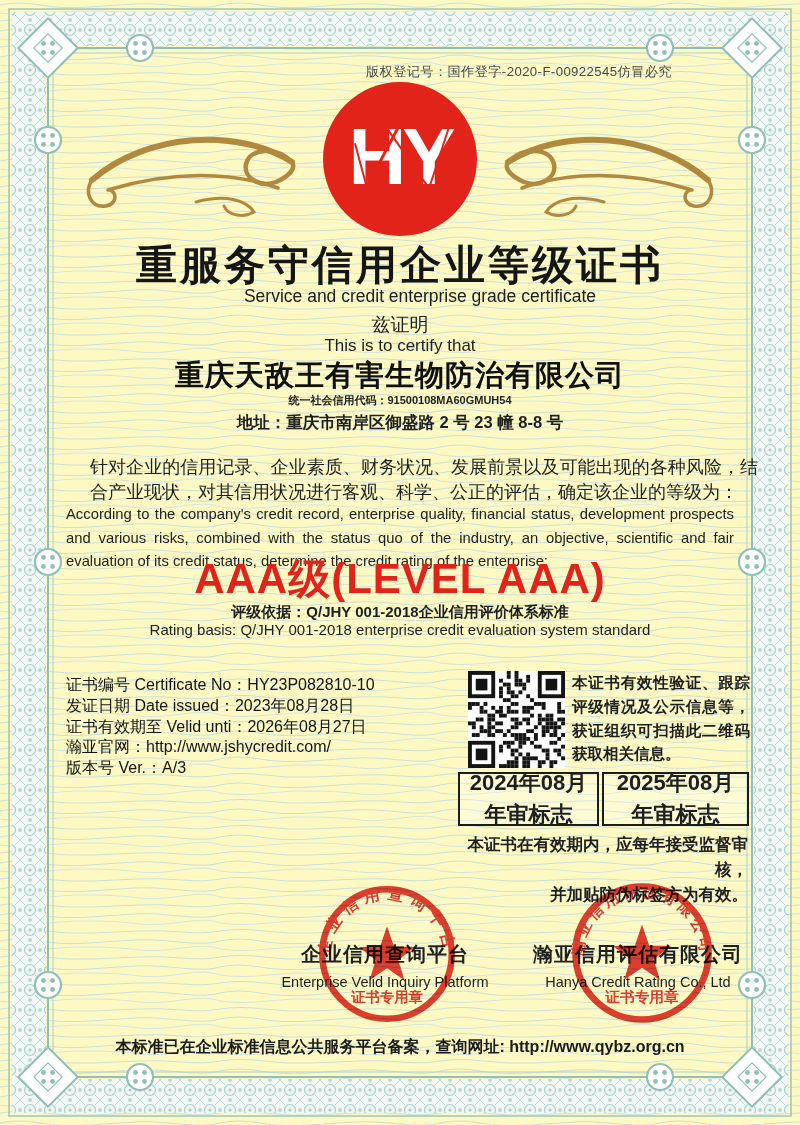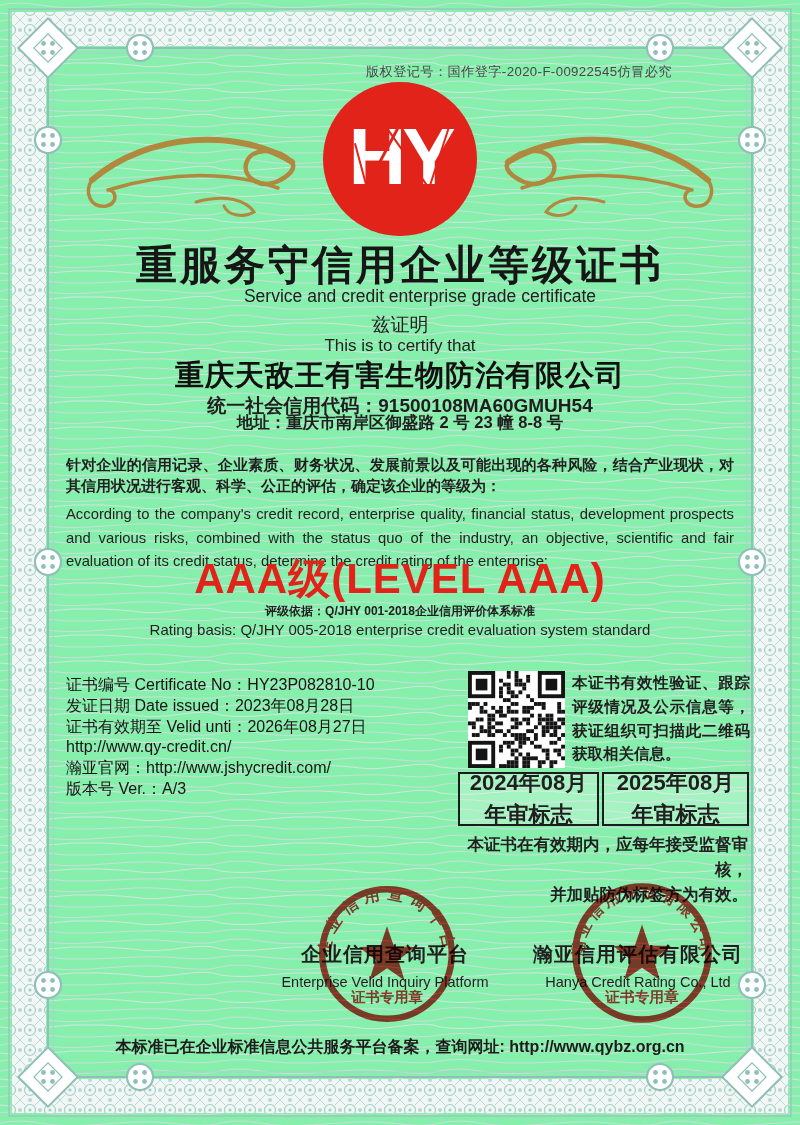--- a/index.html
+++ b/index.html
@@ -1,17 +1,17 @@
 <!DOCTYPE html>
 <html><head>
 <meta charset="utf-8">
 <style>
   html,body{margin:0;padding:0;background:#ffffff;}
   #cert{
-    position:relative;width:800px;height:1125px;overflow:hidden;background:#86efac;
+    position:relative;width:800px;height:1125px;overflow:hidden;background:#fef9c3;
     font-family:"Liberation Sans","DejaVu Sans",sans-serif;color:#1f1f1f;
   }
   .layer{position:absolute;inset:0;pointer-events:none;}
   .abs{position:absolute;}
   .ctr{left:0;right:0;text-align:center;}
   
   .copyright{left:366px;top:63px;font-size:13.2px;color:#474747;letter-spacing:.4px;}
   .logo{left:323px;top:82px;width:154px;height:154px;border-radius:50%;background:#e2231a;
         overflow:hidden;display:flex;align-items:center;justify-content:center;}
   .logo-text{color:#ffffff;font-size:80px;font-weight:800;letter-spacing:-4px;line-height:1;
@@ -22,28 +22,28 @@
   .c3{width:2px;height:90px;left:112px;top:40px;transform:rotate(18deg);}
   .c4{width:2px;height:70px;left:40px;top:60px;transform:rotate(-15deg);}
   .flourish{width:250px;height:100px;}
   .fl-left{left:78px;top:118px;}
   .fl-right{left:472px;top:118px;transform:scaleX(-1);}
   .title-zh{top:238px;font-size:41px;font-weight:700;letter-spacing:3px;color:#161616;}
   .title-en{top:286px;font-size:17.5px;font-weight:500;color:#202020;padding-left:40px;}
   .certify-zh{top:312px;font-size:19px;color:#1c1c1c;}
   .certify-en{top:336px;font-size:17px;}
   .company{top:356px;font-size:29px;font-weight:700;letter-spacing:1px;color:#111;}
-  .credit-code{top:393px;font-size:19px;font-weight:600;}
+  .credit-code{top:393px;font-size:11px;font-weight:600;}
   .address{top:412px;font-size:16.5px;font-weight:600;text-align:center;}
   
   .para{left:66px;width:668px;}
-  .para-zh{top:455px;font-size:15px;font-weight:700;line-height:1.38;text-align:justify;}
+  .para-zh{top:455px;font-size:18px;font-weight:400;line-height:1.38;text-align:justify;margin-left:24px;}
   .para-en{top:503px;font-size:14.8px;line-height:1.6;text-align:justify;color:#222;}
   .grade{top:551px;font-size:42px;font-weight:800;color:#e2231a;letter-spacing:1px;}
-  .basis-zh{top:603px;font-size:12px;font-weight:600;}
+  .basis-zh{top:603px;font-size:15px;font-weight:600;}
   .basis-en{top:621px;font-size:15px;}
   
   .details{left:66px;top:675px;width:400px;font-size:16px;line-height:20.8px;font-weight:400;color:#151515;}
   .qr{left:468px;top:671px;width:97px;height:97px;}
   .qr-note{left:572px;top:671px;width:178px;font-size:15.5px;line-height:23.8px;font-weight:600;text-align:justify;}
   .audit-box{top:772px;height:50px;border:2.5px solid #1c1c1c;display:flex;flex-direction:column;
              align-items:center;justify-content:center;font-size:22px;font-weight:600;line-height:1.45;background:rgba(255,255,255,.25);}
   .ab1{left:458px;width:137px;}
   .ab2{left:602px;width:143px;}
   .audit-note{left:438px;top:832px;width:310px;font-size:16.5px;font-weight:700;line-height:1.52;text-align:right;}
@@ -161,27 +161,26 @@
   <div class="abs ctr certify-zh">兹证明</div>
   <div class="abs ctr certify-en">This is to certify that</div>
   <div class="abs ctr company">重庆天敌王有害生物防治有限公司</div>
   <div class="abs ctr credit-code">统一社会信用代码：91500108MA60GMUH54</div>
   <div class="abs ctr address">地址：重庆市南岸区御盛路 2 号 23 幢 8-8 号</div>
 
   <div class="abs para para-zh">针对企业的信用记录、企业素质、财务状况、发展前景以及可能出现的各种风险，结合产业现状，对其信用状况进行客观、科学、公正的评估，确定该企业的等级为：</div>
   <div class="abs para para-en">According to the company's credit record, enterprise quality, financial status, development prospects and various risks, combined with the status quo of the industry, an objective, scientific and fair evaluation of its credit status, determine the credit rating of the enterprise:</div>
   <div class="abs ctr grade">AAA级(LEVEL AAA)</div>
   <div class="abs ctr basis-zh">评级依据：Q/JHY 001-2018企业信用评价体系标准</div>
-  <div class="abs ctr basis-en">Rating basis: Q/JHY 005-2018 enterprise credit evaluation system standard</div>
+  <div class="abs ctr basis-en">Rating basis: Q/JHY 001-2018 enterprise credit evaluation system standard</div>
 
   <div class="abs details">
     <div>证书编号 Certificate No：HY23P082810-10</div>
     <div>发证日期 Date issued：2023年08月28日</div>
     <div>证书有效期至 Velid unti：2026年08月27日</div>
-    <div>http://www.qy-credit.cn/</div>
     <div>瀚亚官网：http://www.jshycredit.com/</div>
     <div>版本号 Ver.：A/3</div>
   </div>
 
   <div class="abs qr"><svg viewBox="0 0 100 100" width="100%" height="100%">
         <rect width="100%" height="100%" fill="#ffffff"></rect>
         <rect x="40" y="0" width="4" height="4" fill="#141414"></rect>
         <rect x="48" y="0" width="4" height="4" fill="#141414"></rect>
         <rect x="40" y="4" width="4" height="4" fill="#141414"></rect>
         <rect x="48" y="4" width="4" height="4" fill="#141414"></rect>

